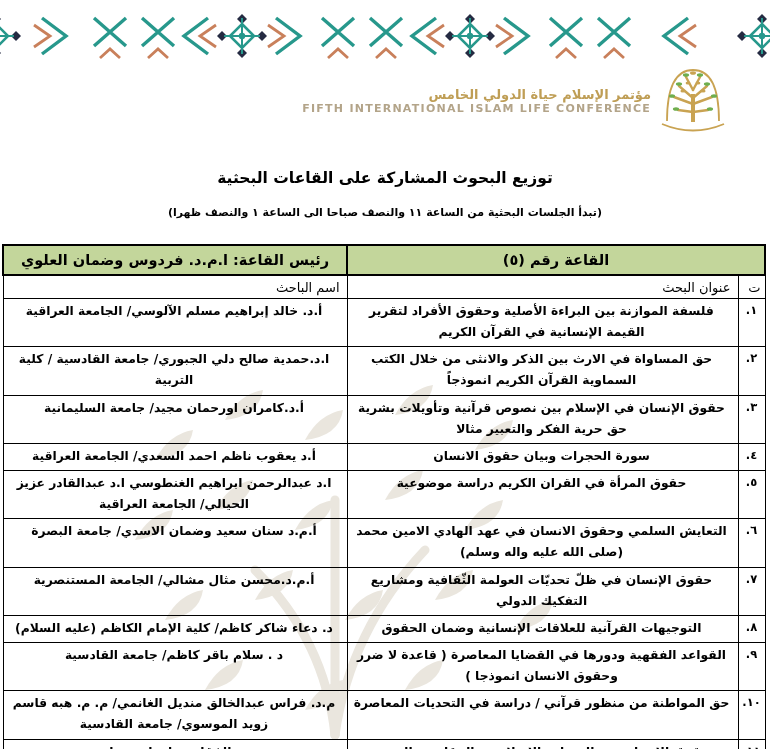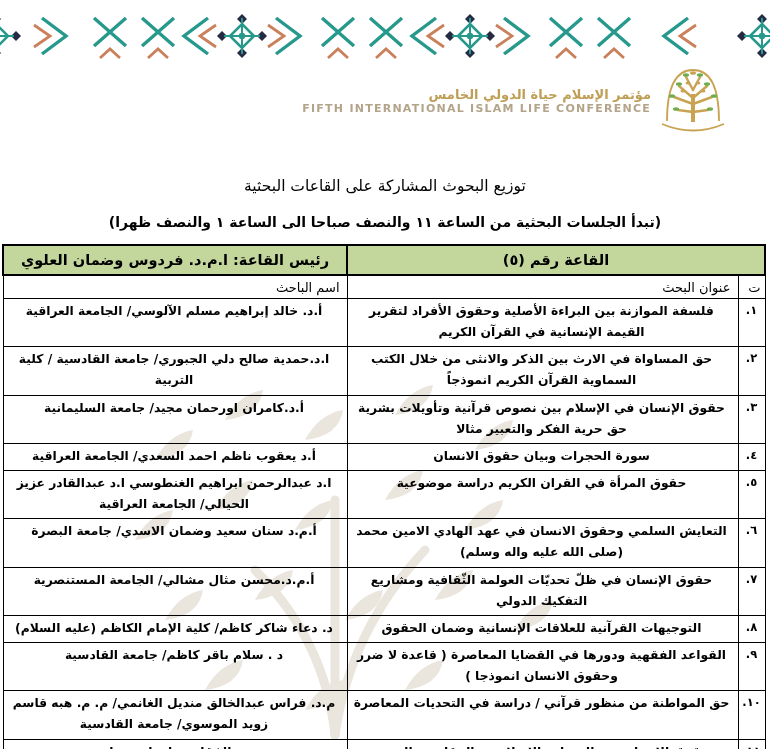--- a/index.html
+++ b/index.html
@@ -8,22 +8,22 @@
   
   .pattern-strip{position:absolute;top:8px;left:0;width:770px;height:56px;}
   
   .logo-row{position:absolute;top:64px;right:44px;display:flex;align-items:center;gap:9px;direction:ltr;z-index:2;}
   .logo-text{display:flex;flex-direction:column;align-items:flex-end;}
   .logo-ar{color:var(--logo-text-gold);font-size:13px;font-weight:bold;line-height:1.2;direction:rtl;}
   .logo-en{color:var(--logo-text-gray);font-size:11px;letter-spacing:1.25px;margin-top:0;font-weight:bold;}
   .tree-svg{width:66px;height:74px;}
   
   .heading{position:absolute;top:168px;left:0;width:770px;text-align:center;z-index:2;}
-  .page-title{margin:9px;font-size:15.5px;font-weight:normal;color:#000;}
-  .page-subtitle{margin:19px 0 0 0;font-size:14px;font-weight:bold;color:#000;}
+  .page-title{margin:1px;font-size:15.5px;font-weight:bold;color:#000;}
+  .page-subtitle{margin:19px 0 0 0;font-size:11px;font-weight:bold;color:#000;}
   
   .watermark{position:absolute;top:380px;left:95px;width:480px;height:360px;z-index:0;}
   
   .tbl{position:absolute;top:244px;right:4px;width:762px;border-collapse:collapse;z-index:1;
        table-layout:fixed;background:transparent;}
   .tbl th,.tbl td{border:1.5px solid #000;}
   .tbl tr.green-row th{background:var(--green-header);border:2px solid #000;
        font-size:14.5px;font-weight:bold;height:26px;text-align:center;padding:1px 4px;}
   .tbl tr.cols-row th{font-size:13px;font-weight:normal;height:20px;text-align:right;
        padding:1px 7px;background:transparent;}

